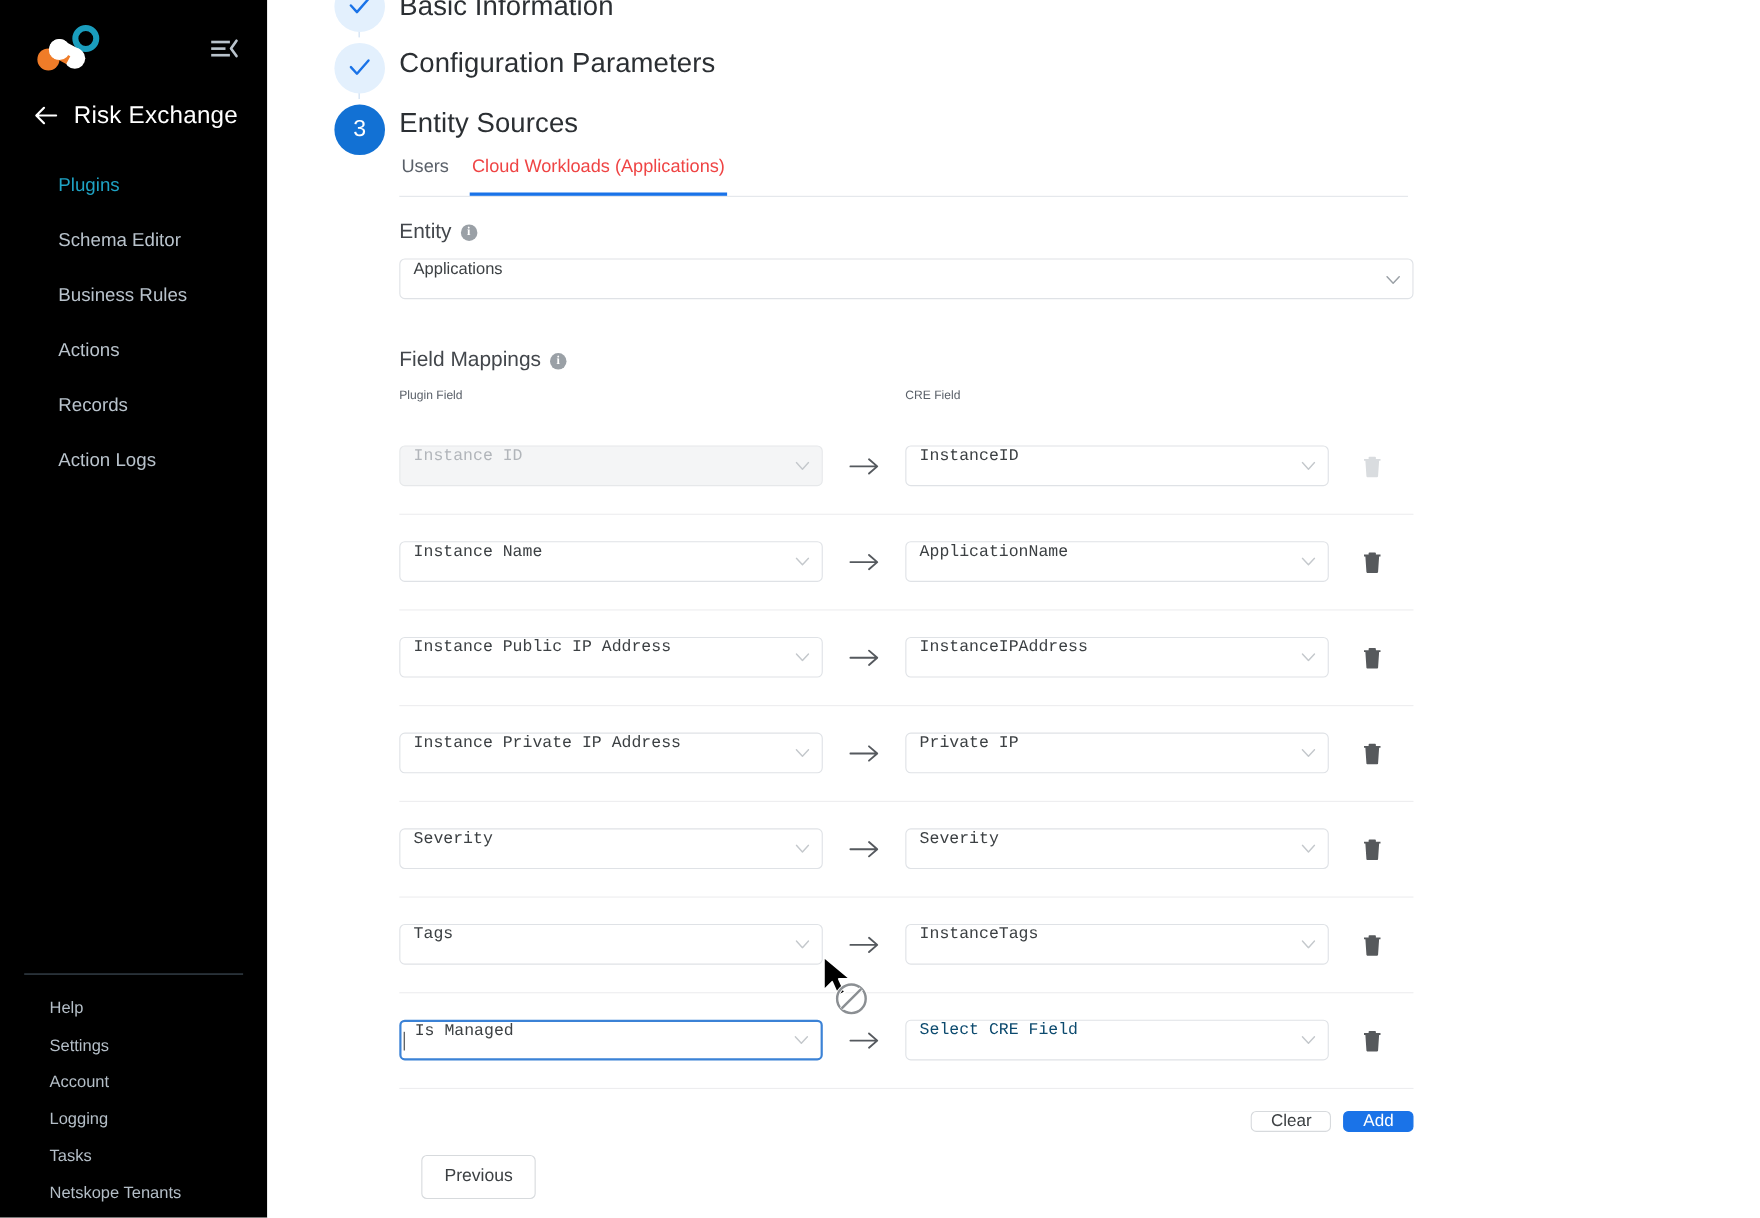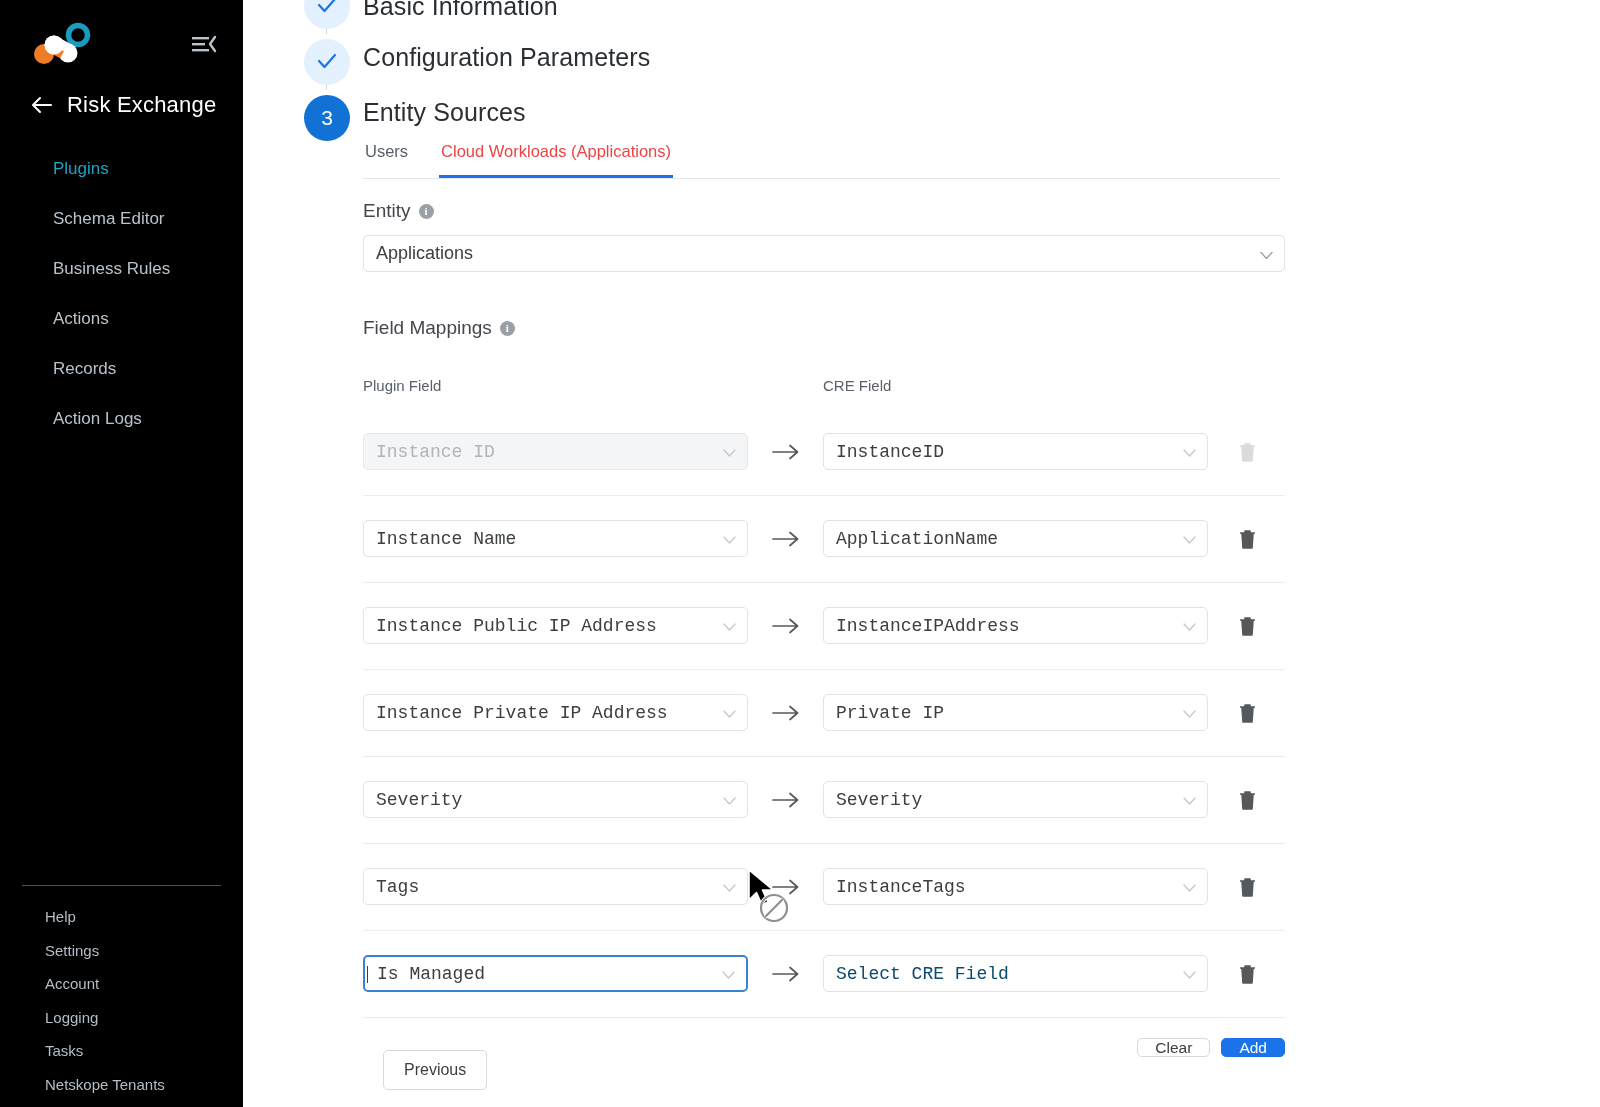--- a/index.html
+++ b/index.html
@@ -53,47 +53,47 @@
   .circle.done { background: #e3f0fd; }
   .circle.current { background: #1271d4; color: #ffffff; font-size: 21px; font-weight: 400; }
   .connector { position: absolute; left: 27px; width: 1px; background: #c9dcf1; }
 
   .content { position: absolute; left: 120px; top: 0; right: 0; }
   .step-label { font-size: 25px; color: #2b2f33; font-weight: 400; letter-spacing: .1px; }
   .lbl-basic { position: absolute; top: -8px; left: 0; color: #2b2f33; }
   .lbl-config { position: absolute; top: 43px; left: 0; }
   .lbl-entity { position: absolute; top: 98px; left: 0; font-weight: 500; }
 
-  .tabs { position: absolute; top: 142px; left: 0; width: 917px; border-bottom: 1px solid #e3e6ea; height: 37px; display: flex; gap: 29px; }
+  .tabs { position: absolute; top: 142px; left: 0; width: 917px; border-bottom: 1px solid #e3e6ea; height: 37px; display: flex; gap: 17px; }
   .tab { font-size: 16.5px; color: #5a6069; padding: 0 2px 12px 2px; cursor: pointer; }
   .tab.active { color: #ef4444; border-bottom: 3px solid #1a73e8; }
 
   .form { position: absolute; top: 200px; left: 0; width: 930px; }
 
   .field-label { font-size: 19px; color: #43474c; display: flex; align-items: center; gap: 8px; }
   .info-icon {
     width: 15px; height: 15px; border-radius: 50%; background: #9aa0a6;
     color: #fff; font-size: 11px; font-weight: bold; font-family: "Liberation Serif", serif;
     display: inline-flex; align-items: center; justify-content: center; line-height: 1; cursor: pointer;
   }
 
   .select {
     position: relative; height: 37px; border: 1px solid #dfe2e6; border-radius: 5px;
-    background: #fff; display: flex; align-items: center; padding: 0 30px 0 12px;
-    font-size: 18px; color: #3c4043; cursor: pointer;
+    background: #fff; display: flex; align-items: flex-start; padding: 0 30px 0 12px;
+    font-size: 15px; color: #3c4043; cursor: pointer;
   }
   .select.placeholder { color: #0c4a6e; }
   .select.disabled { background: #f4f5f6; border-color: #e6e8ea; color: #b1b5ba; cursor: default; }
   .select.focused { border: 2px solid #3b82d6; }
   .chev { position: absolute; right: 11px; top: 50%; transform: translateY(-50%); }
 
   .entity-select { margin-top: 13px; width: 922px; }
 
   .fm-title { margin-top: 45px; }
-  .col-heads { margin-top: 38px; display: flex; font-size: 15px; color: #5a6069; }
+  .col-heads { margin-top: 15px; display: flex; font-size: 11px; color: #5a6069; }
   .col-heads .c1 { width: 460px; }
 
   .rows { margin-top: 14px; font-family: Liberation Mono, monospace; }
   .row { display: flex; align-items: center; height: 87px; position: relative; }
   .row + .row::before {
     content: ""; position: absolute; left: 0; top: 0; width: 922px; height: 1px; background: #ededef;
   }
   .cell-plugin { width: 385px; flex: 0 0 385px; }
   .arrow-cell { width: 75px; flex: 0 0 75px; display: flex; align-items: center; justify-content: center; }
   .cell-cre { width: 385px; flex: 0 0 385px; }

